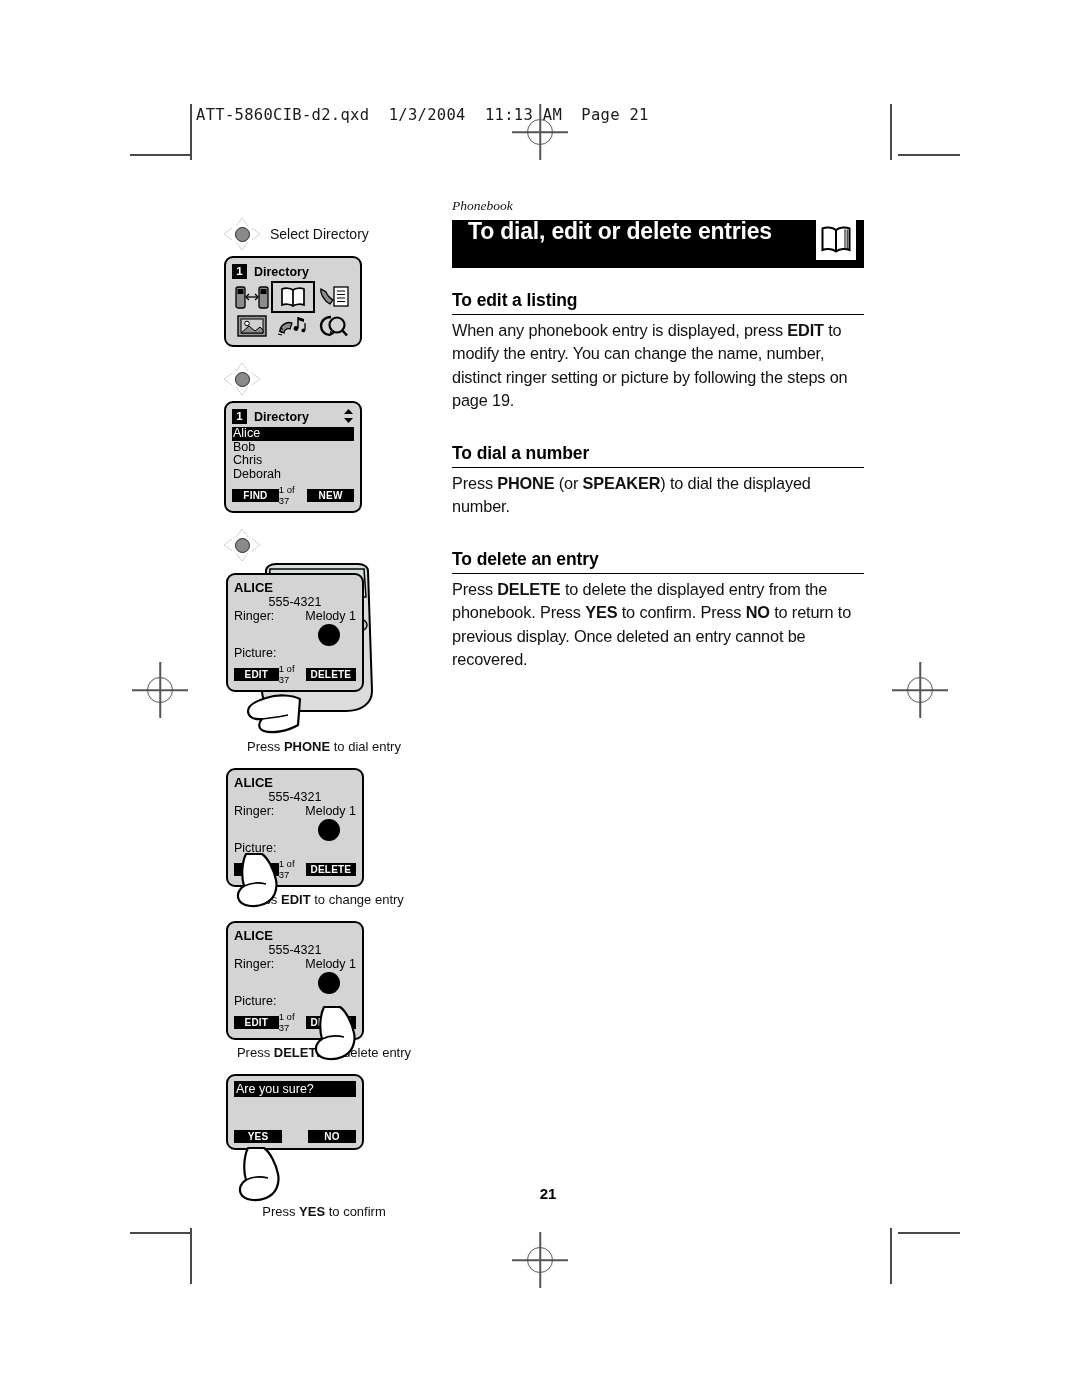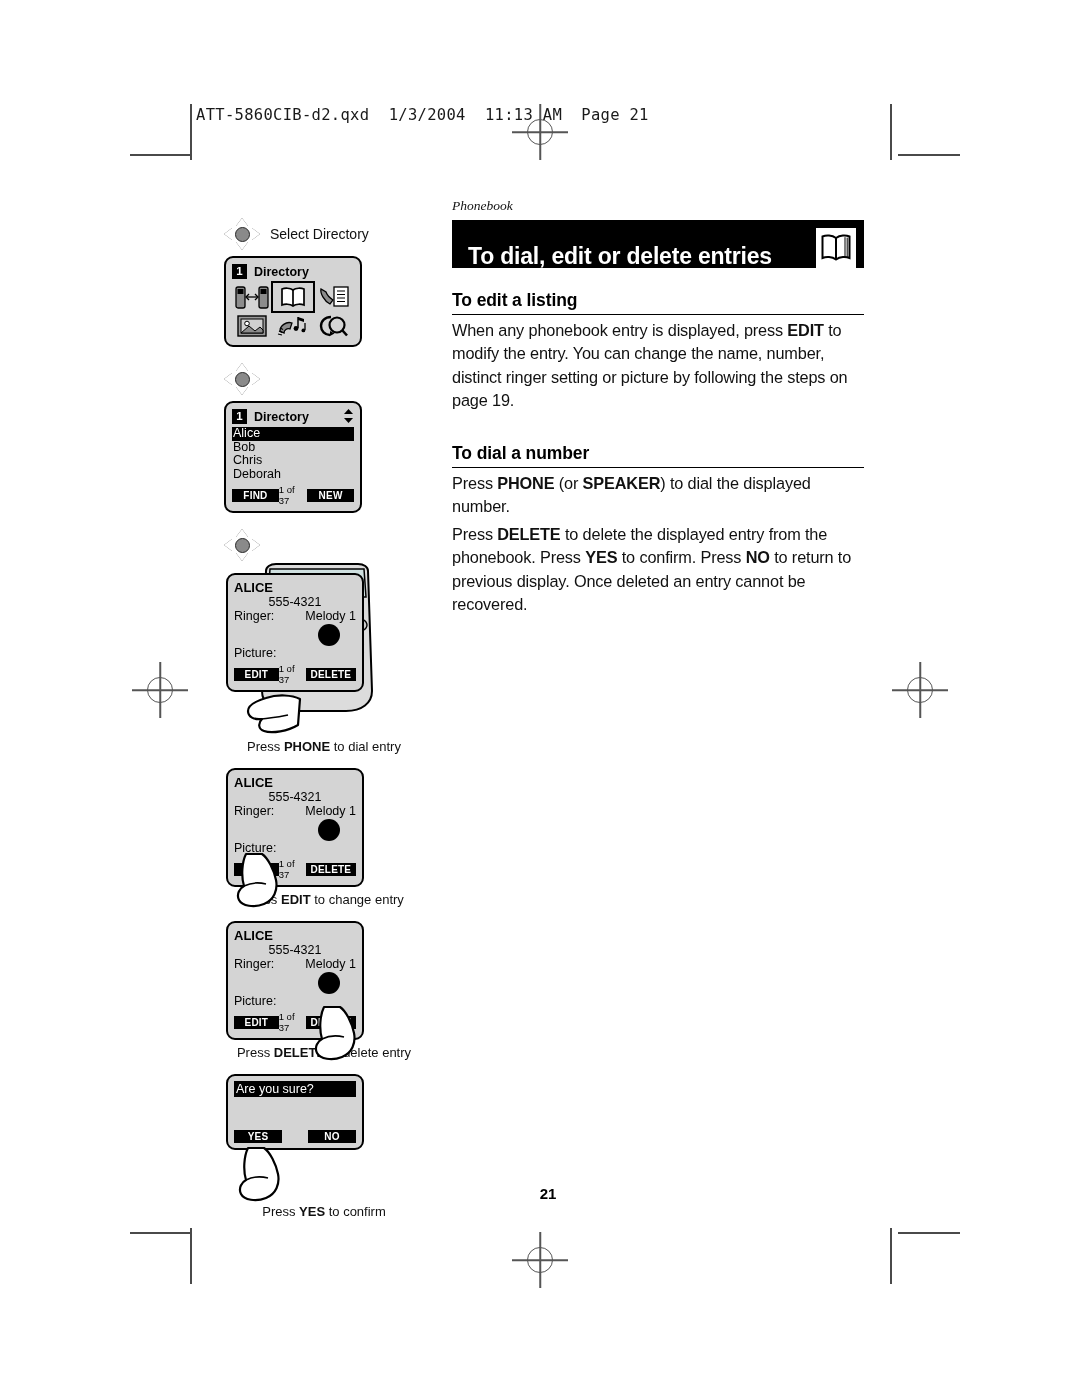--- a/index.html
+++ b/index.html
@@ -29,21 +29,21 @@
     font-size: 15.5px; letter-spacing: 0.3px; color: #1a1a1a; white-space: pre;
   }
 
   
   .content { position: absolute; left: 452px; top: 198px; width: 412px; }
   .kicker {
     font-family: Liberation Serif, serif;
     font-style: italic; font-size: 13.5px; color: #111; margin-bottom: 6px;
   }
   .titlebar {
-    background: #000; height: 48px; display: flex; align-items: flex-end;
+    background: #000; height: 48px; display: flex; align-items: flex-start;
     justify-content: space-between; padding: 0 8px 0 16px; text-decoration: underline;
   }
   .titlebar h1 {
     color: #fff; font-size: 23px; font-weight: bold; letter-spacing: -0.2px; line-height: 1;
   }
   .book-badge {
     width: 40px; height: 40px; background: #fff; display:flex; align-items:center; justify-content:center;
   }
   h2.sec {
     font-size: 17.5px; font-weight: bold; color: #000;
@@ -178,20 +178,21 @@
         </svg>
       </span>
     </div>
 
     <h2 class="sec">To edit a listing</h2>
     <p class="body">When any phonebook entry is displayed, press <b>EDIT</b> to modify the entry. You can change the name, number, distinct ringer setting or picture by following the steps on page 19.</p>
 
     <h2 class="sec" style="margin-top:30px;">To dial a number</h2>
     <p class="body">Press <b>PHONE</b> (or <b>SPEAKER</b>) to dial the displayed number.</p>
 
+    <h2 class="sec" style="margin-top:30px;">To delete an entry</h2>
     <p class="body">Press <b>DELETE</b> to delete the displayed entry from the phonebook. Press <b>YES</b> to confirm. Press <b>NO</b> to return to previous display. Once deleted an entry cannot be recovered.</p>
   </div>
 
   <div class="illus">
 
     <div class="navrow">
       <span class="navpad">
         <i class="u"></i>
           <i class="d"></i>
           <i class="l"></i>

